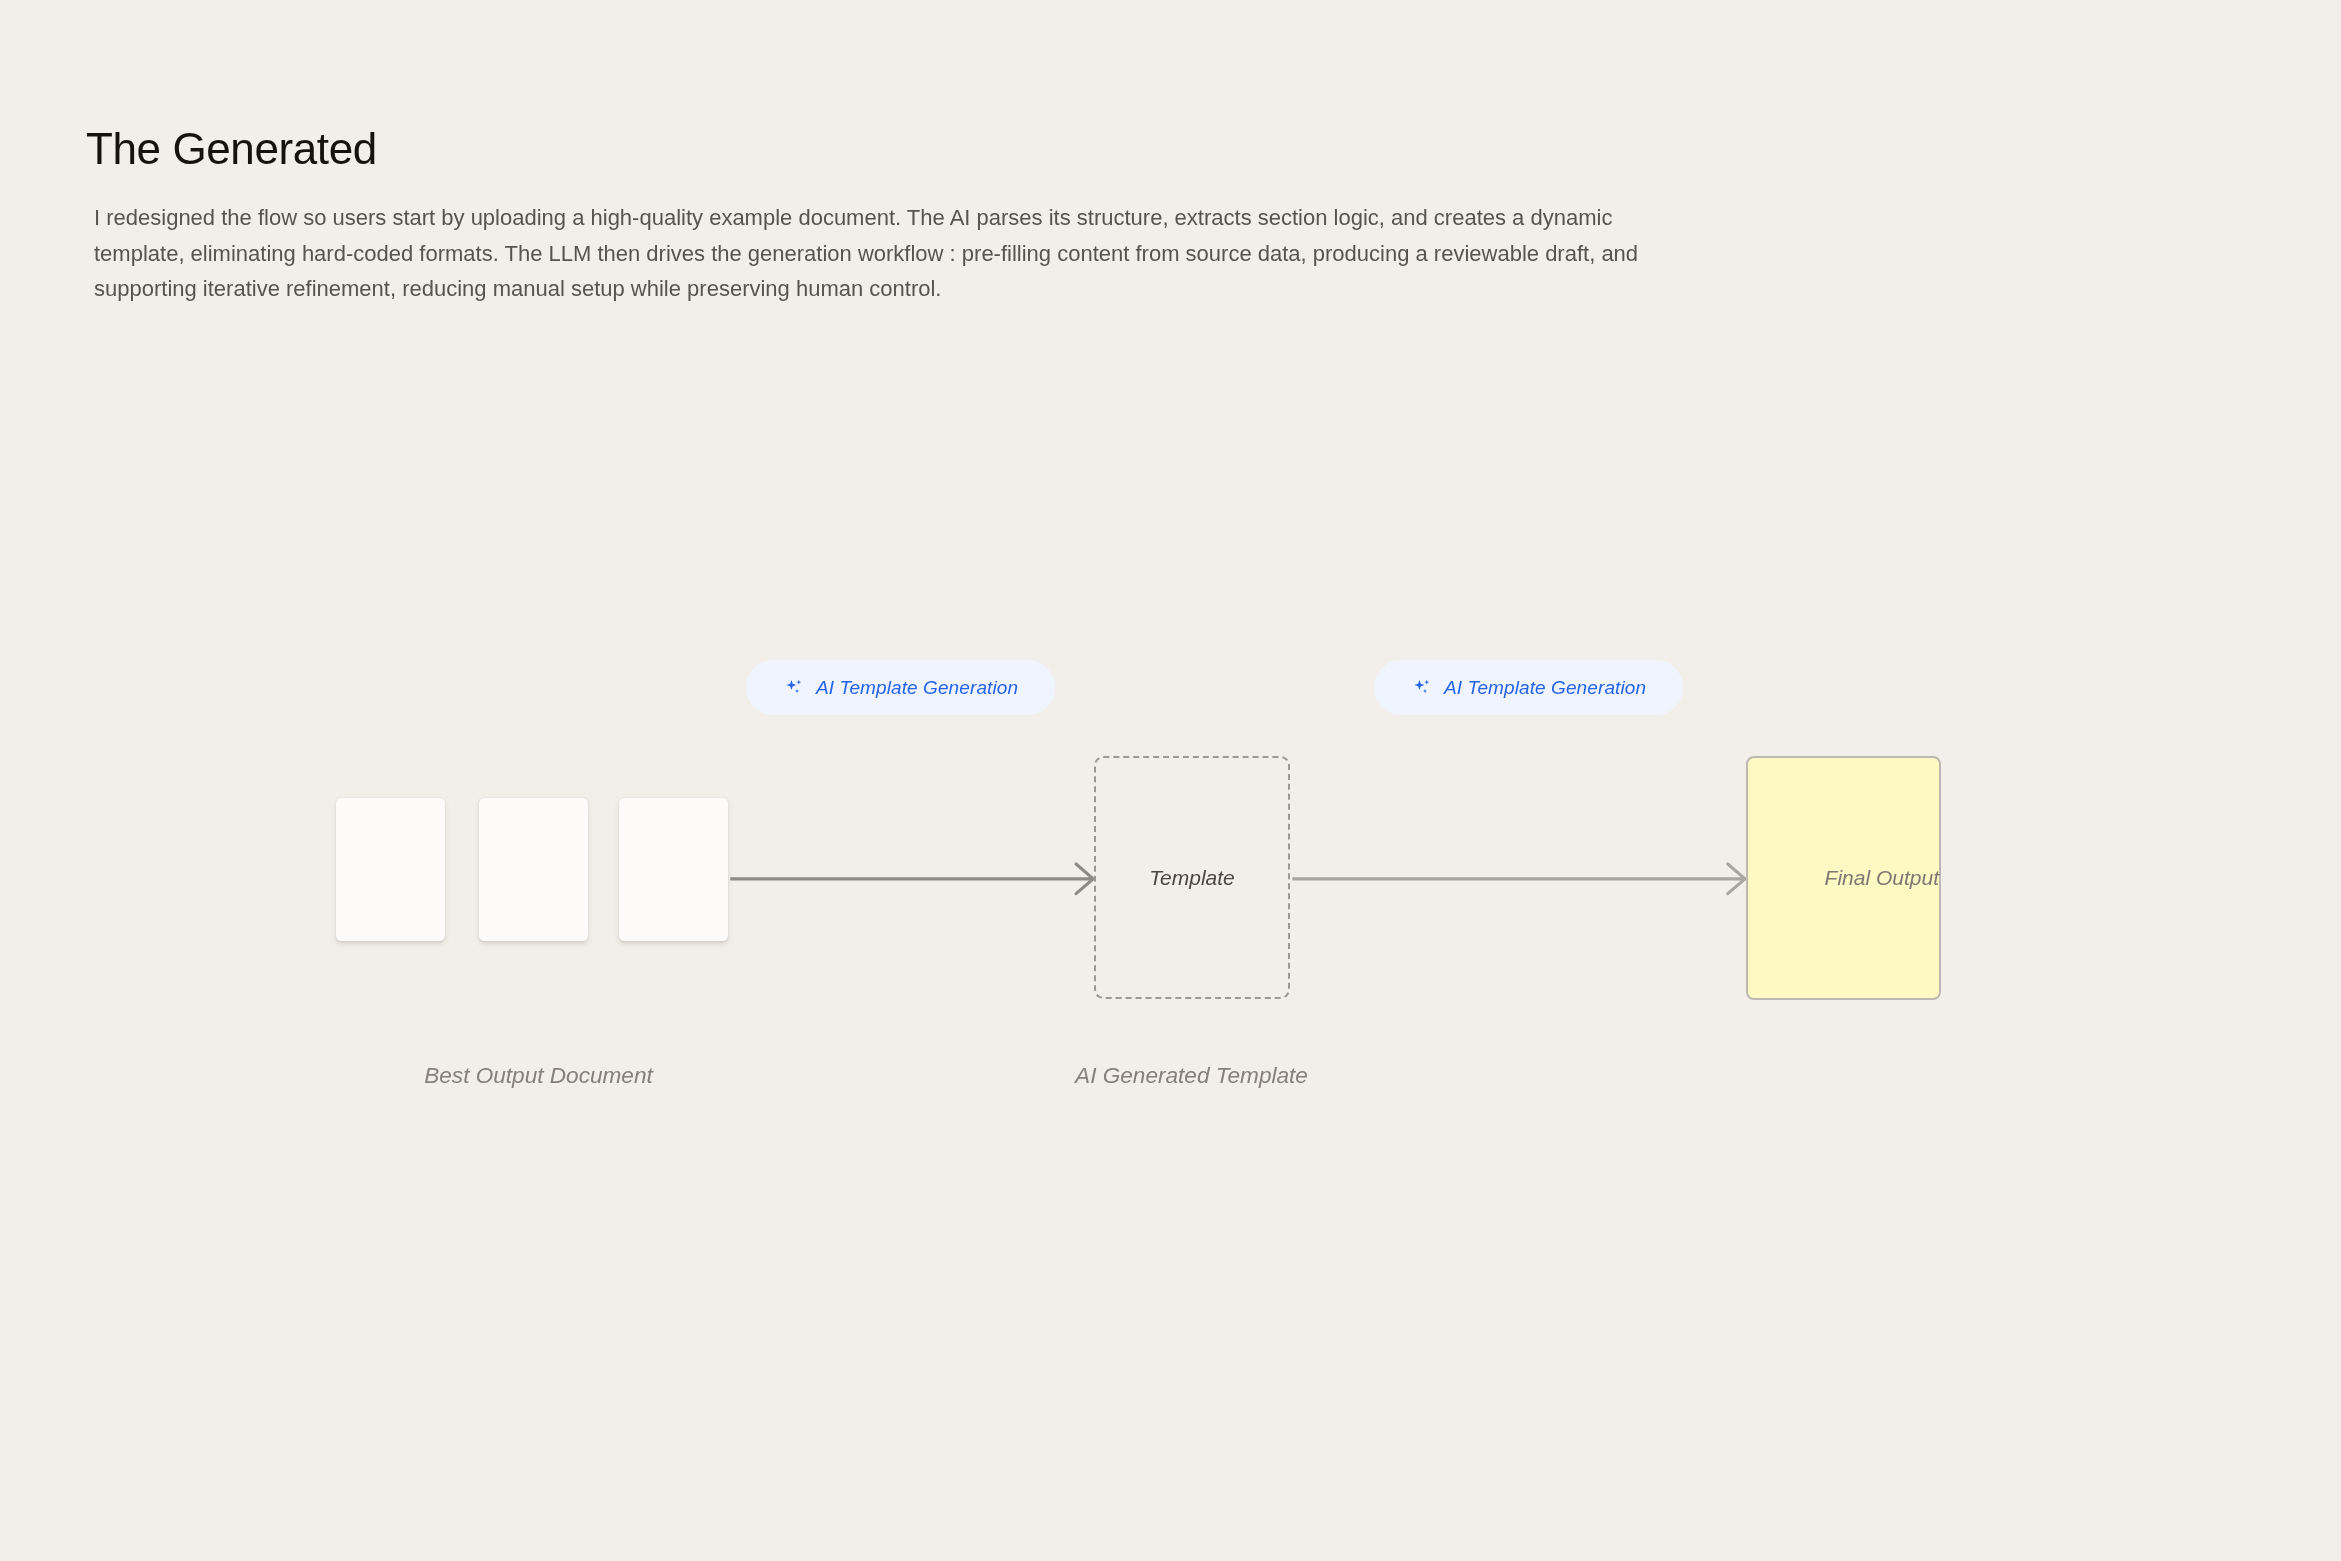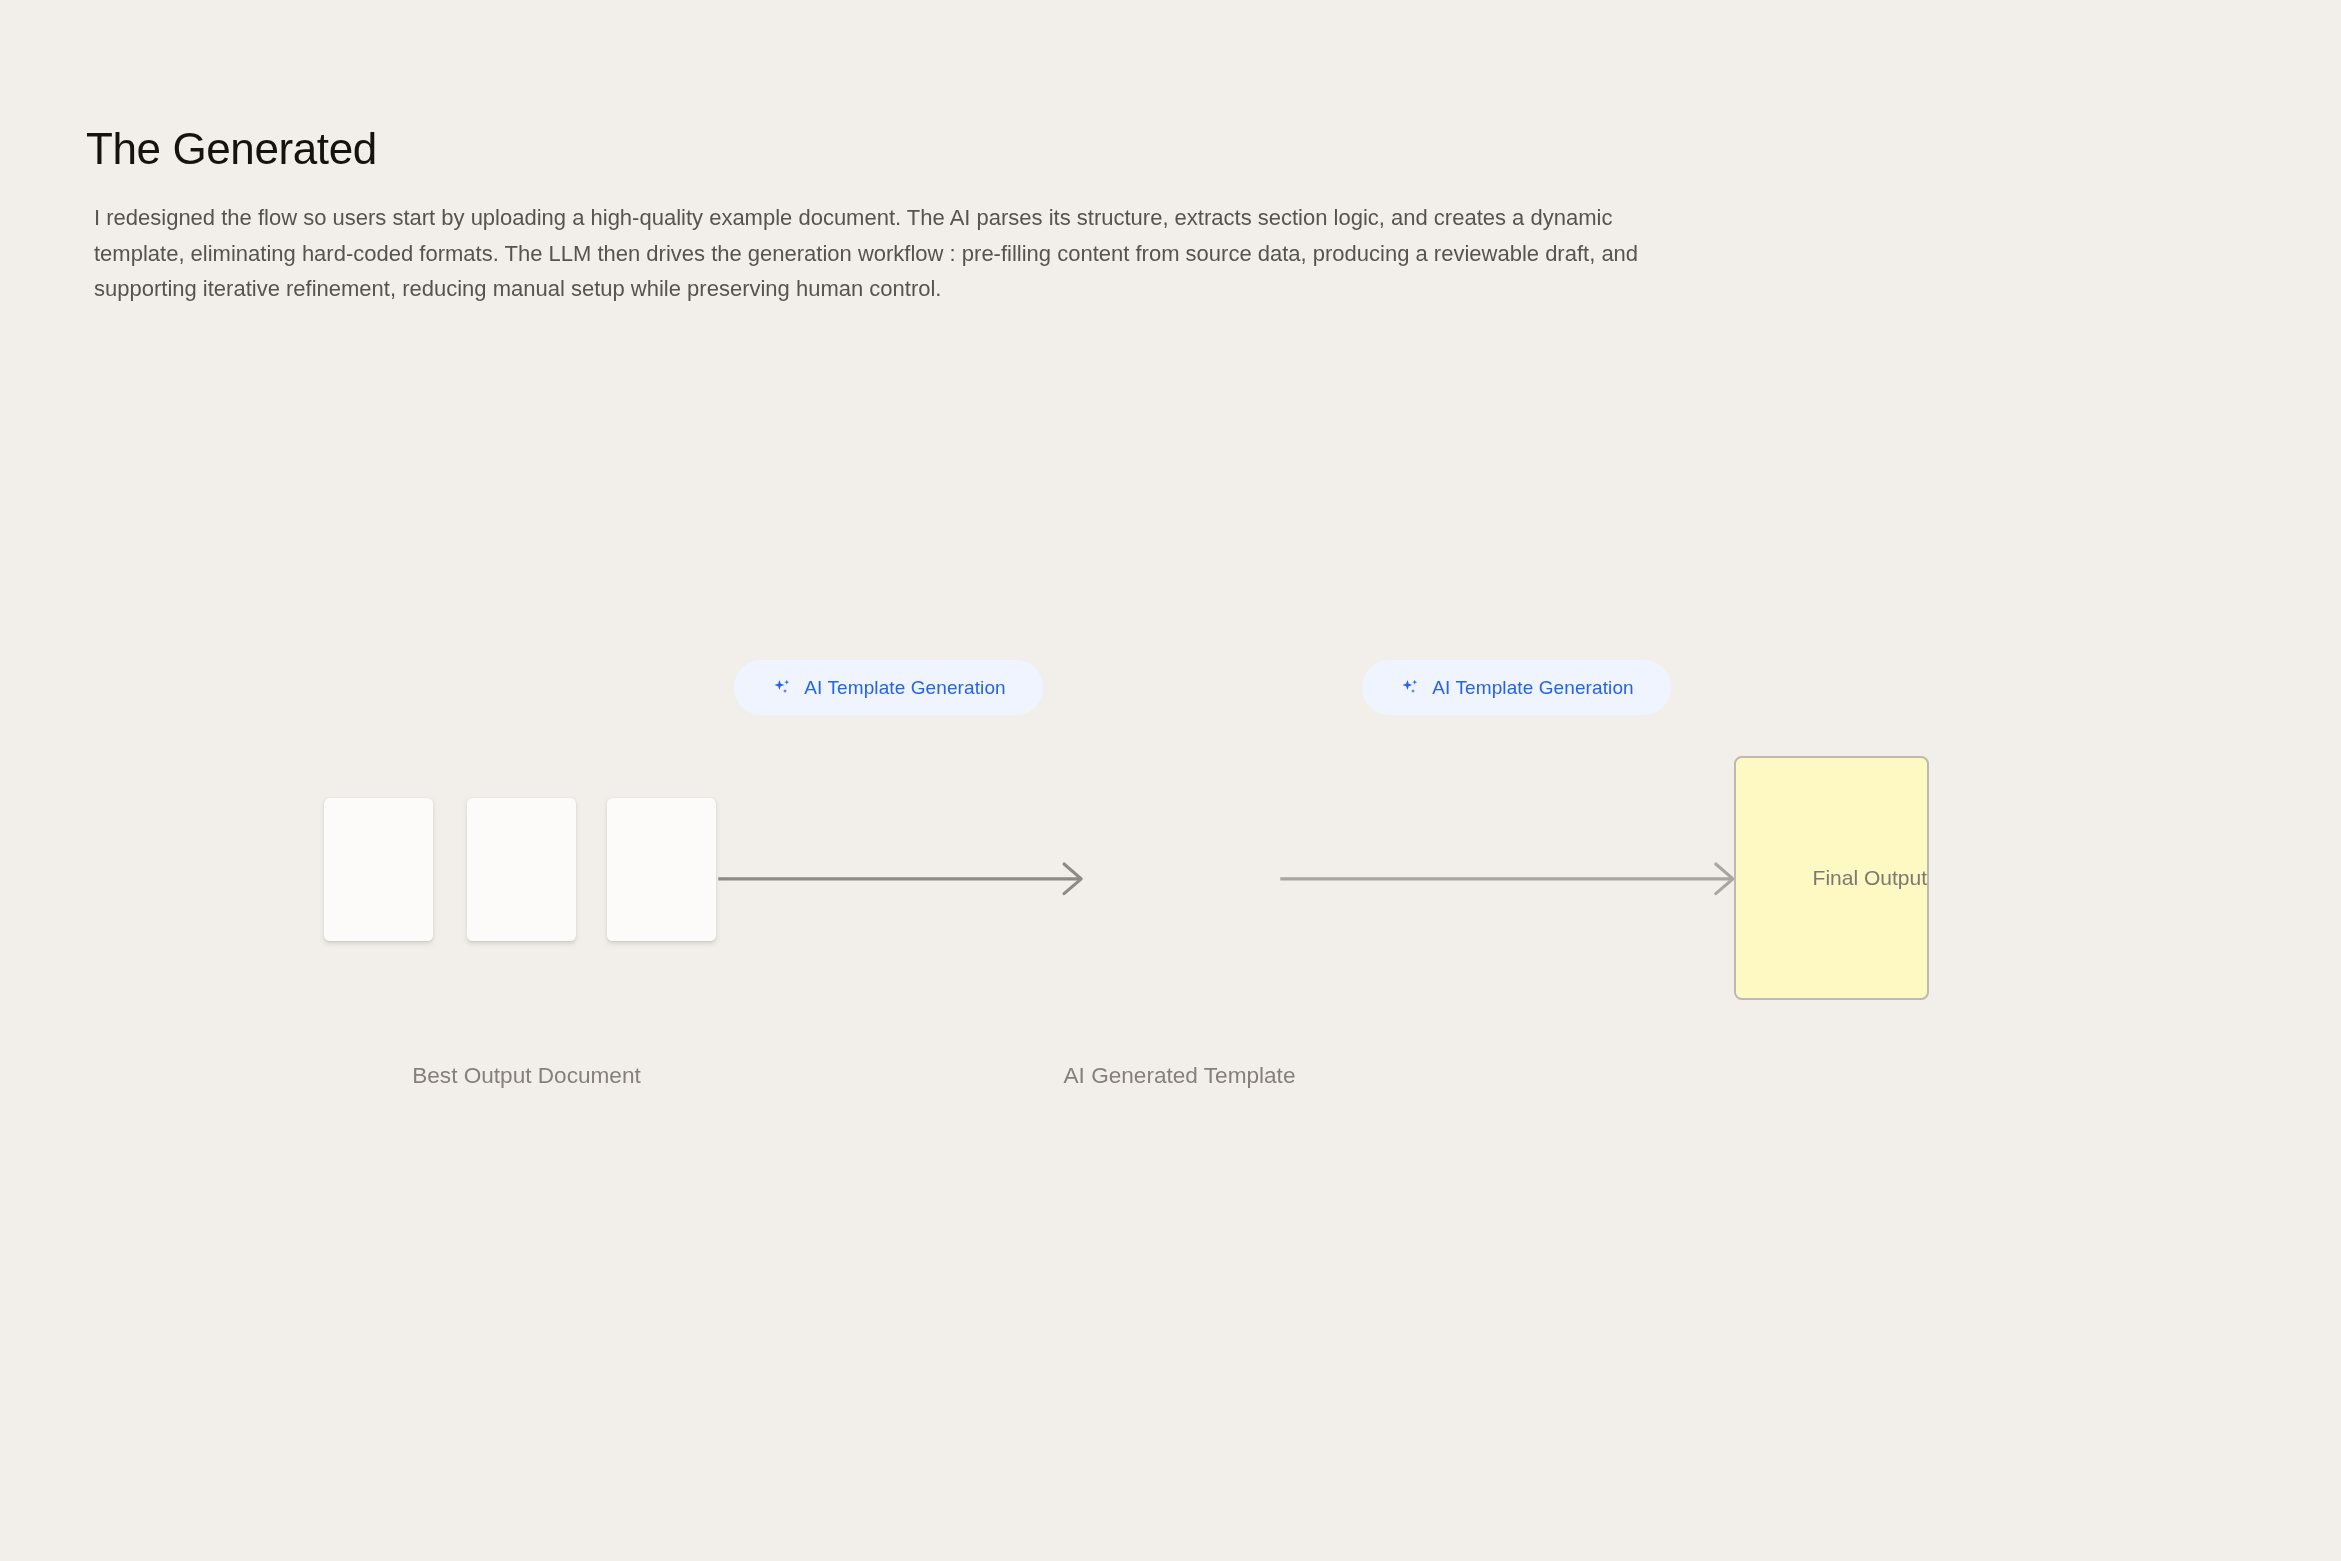--- a/index.html
+++ b/index.html
@@ -35,25 +35,26 @@
     line-height: 1.62;
     color: #57534e;
     margin: 8px;
     max-width: 1554px;
     font-weight: 400;
   }
 
   
   .diagram {
     position: absolute;
-    left: 0;
+    left: 12px;
     top: 0;
     width: 2228px;
     height: 1561px;
     pointer-events: none;
+    font-style: italic;
   }
   .diagram > * { pointer-events: auto; }
 
   
   .badge {
     position: absolute;
     height: 55px;
     border-radius: 27px;
     background: #eff4fe;
     display: flex;
@@ -188,20 +189,23 @@
       <path d="M17.2 3.0 L17.9 5.0 L19.9 5.7 L17.9 6.4 L17.2 8.4 L16.5 6.4 L14.5 5.7 L16.5 5.0 Z" fill="#2563eb"></path>
       <path d="M15.3 13.0 L15.9 14.7 L17.6 15.3 L15.9 15.9 L15.3 17.6 L14.7 15.9 L13.0 15.3 L14.7 14.7 Z" fill="#2563eb"></path>
     </svg>
     <span class="badge-label">AI Template Generation</span>
   </div>
 
   <div class="doc-card" id="doc-card-1"></div>
   <div class="doc-card" id="doc-card-2"></div>
   <div class="doc-card" id="doc-card-3"></div>
 
+  <div class="template-node">
+    <span class="template-label">Template</span>
+  </div>
 
   <div class="output-node">
     <span class="output-label">Final Output</span>
   </div>
 
   <div class="caption" id="caption-1">Best Output Document</div>
   <div class="caption" id="caption-2">AI Generated Template</div>
 
 </div>
 

